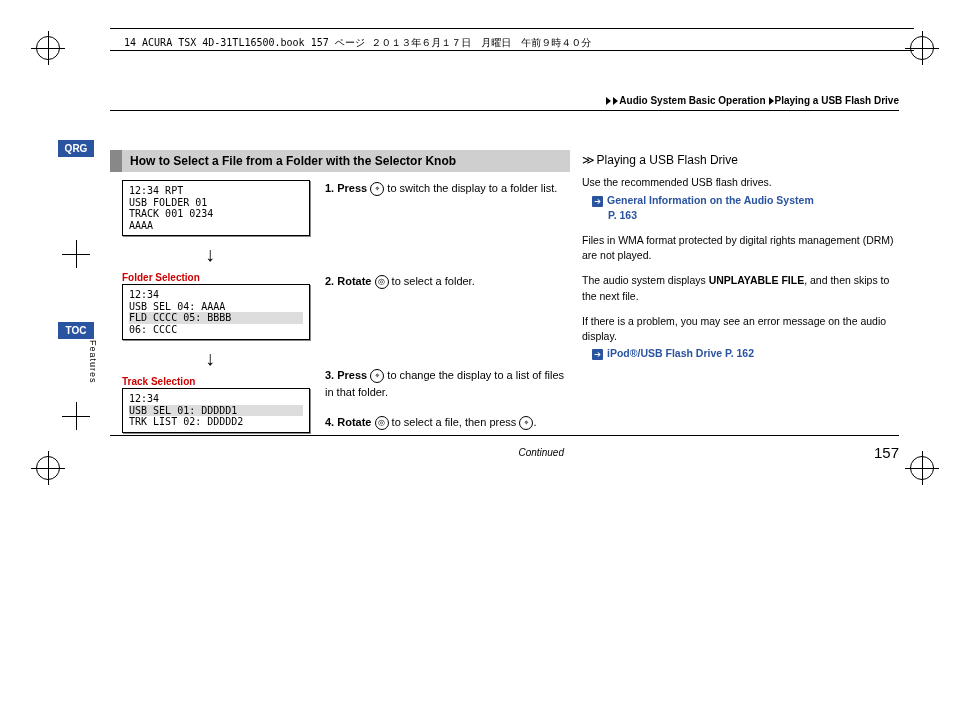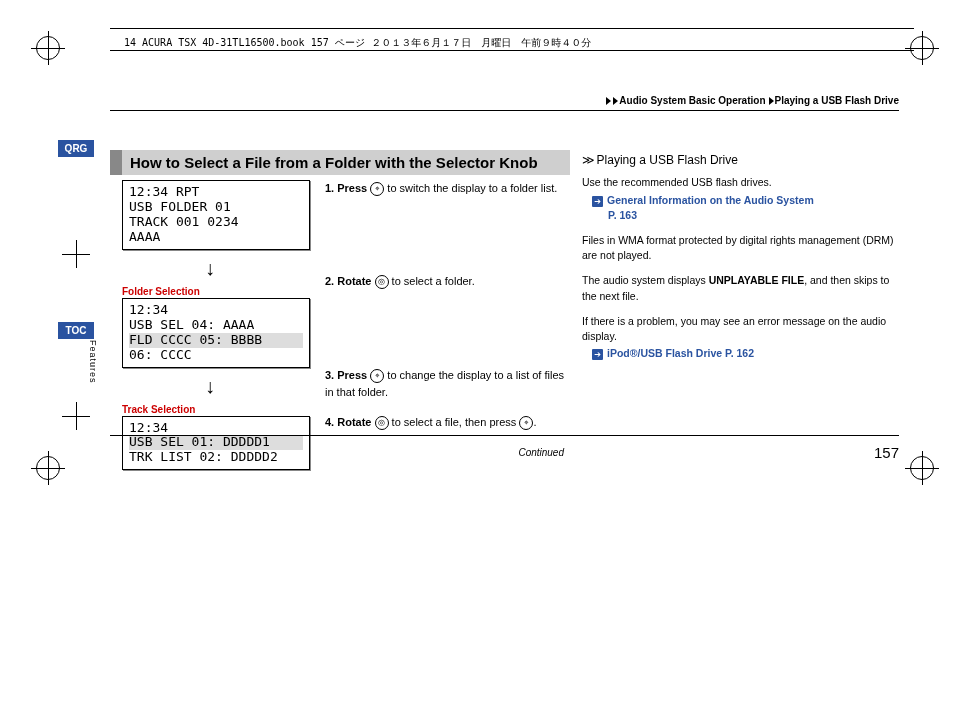--- a/index.html
+++ b/index.html
@@ -19,25 +19,25 @@
   .breadcrumb{position:absolute;right:55px;top:95px;font-size:10px;font-weight:bold;}
   .bc-arrow{display:inline-block;width:0;height:0;border-left:5px solid #000;border-top:4px solid transparent;border-bottom:4px solid transparent;margin:0 1px;vertical-align:middle;}
   .bc-line{position:absolute;right:55px;left:110px;top:110px;border-top:1px solid #000;}
   
   .tab{position:absolute;left:58px;background:#2a53a0;color:#fff;font-size:10px;font-weight:bold;padding:3px 6px;width:24px;text-align:center;}
   .tab.index{width:34px;}
   .vert-tab{position:absolute;left:88px;font-size:9px;writing-mode:vertical-rl;text-orientation:mixed;letter-spacing:1px;}
   .home{position:absolute;left:58px;color:#15803d;font-family:'Brush Script MT',cursive;font-size:18px;font-style:italic;}
   
   .main{position:absolute;left:110px;top:150px;width:460px;}
-  .title-bar{background:#cfcfcf;border-left:12px solid #888;padding:4px 8px;font-weight:bold;font-size:15px;}
+  .title-bar{background:#cfcfcf;border-left:12px solid #888;padding:4px 8px;font-weight:bold;font-size:12px;}
   .left-col{position:absolute;left:0;top:30px;width:200px;}
   .right-col{position:absolute;left:215px;top:30px;width:245px;font-size:11px;line-height:1.5;}
   .step{margin-bottom:14px;}
-  .display-box{border:1px solid #000;background:#fff;padding:4px 6px;font-family:monospace;font-size:13px;line-height:1.15;box-shadow:1px 1px 0 #888;}
+  .display-box{border:1px solid #000;background:#fff;padding:4px 6px;font-family:monospace;font-size:10px;line-height:1.15;box-shadow:1px 1px 0 #888;}
   .display-box .hl{background:#ddd;}
   .caption{color:#c00;font-size:10px;font-weight:bold;margin:2px 0 1px 12px;}
   .arrow-down{text-align:center;font-size:20px;line-height:1;margin:8px 0;}
   .icon{display:inline-block;width:12px;height:12px;border:1px solid #000;border-radius:50%;font-size:8px;text-align:center;line-height:11px;vertical-align:middle;}
   
   .aside{position:absolute;left:582px;top:152px;width:320px;font-size:10.5px;line-height:1.45;}
   .aside-title{font-size:12px;margin-bottom:6px;}
   .dbl-arrow{display:inline-block;color:#000;margin-right:2px;}
   .link{color:#2a53a0;font-weight:bold;}
   .link-arrow{display:inline-block;background:#2a53a0;color:#fff;width:11px;height:11px;font-size:8px;text-align:center;line-height:11px;border-radius:1px;margin-right:4px;}

